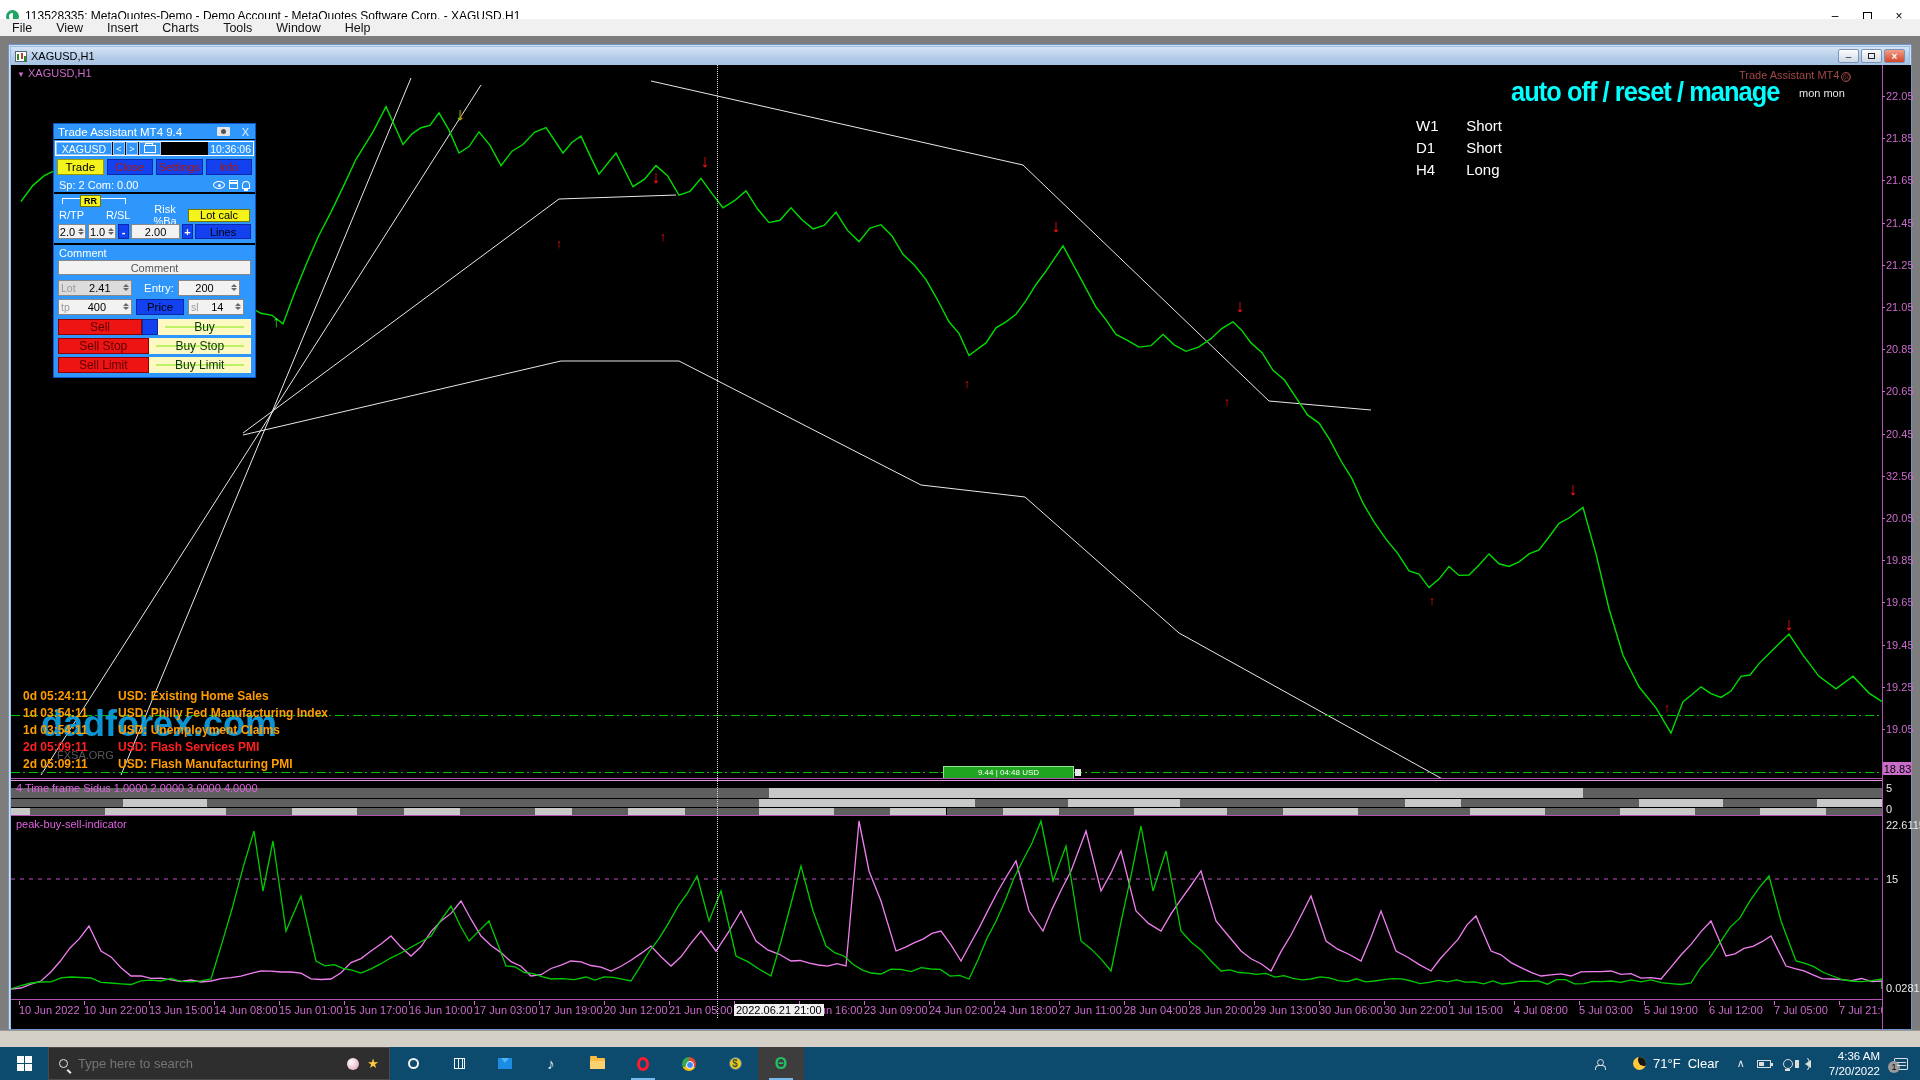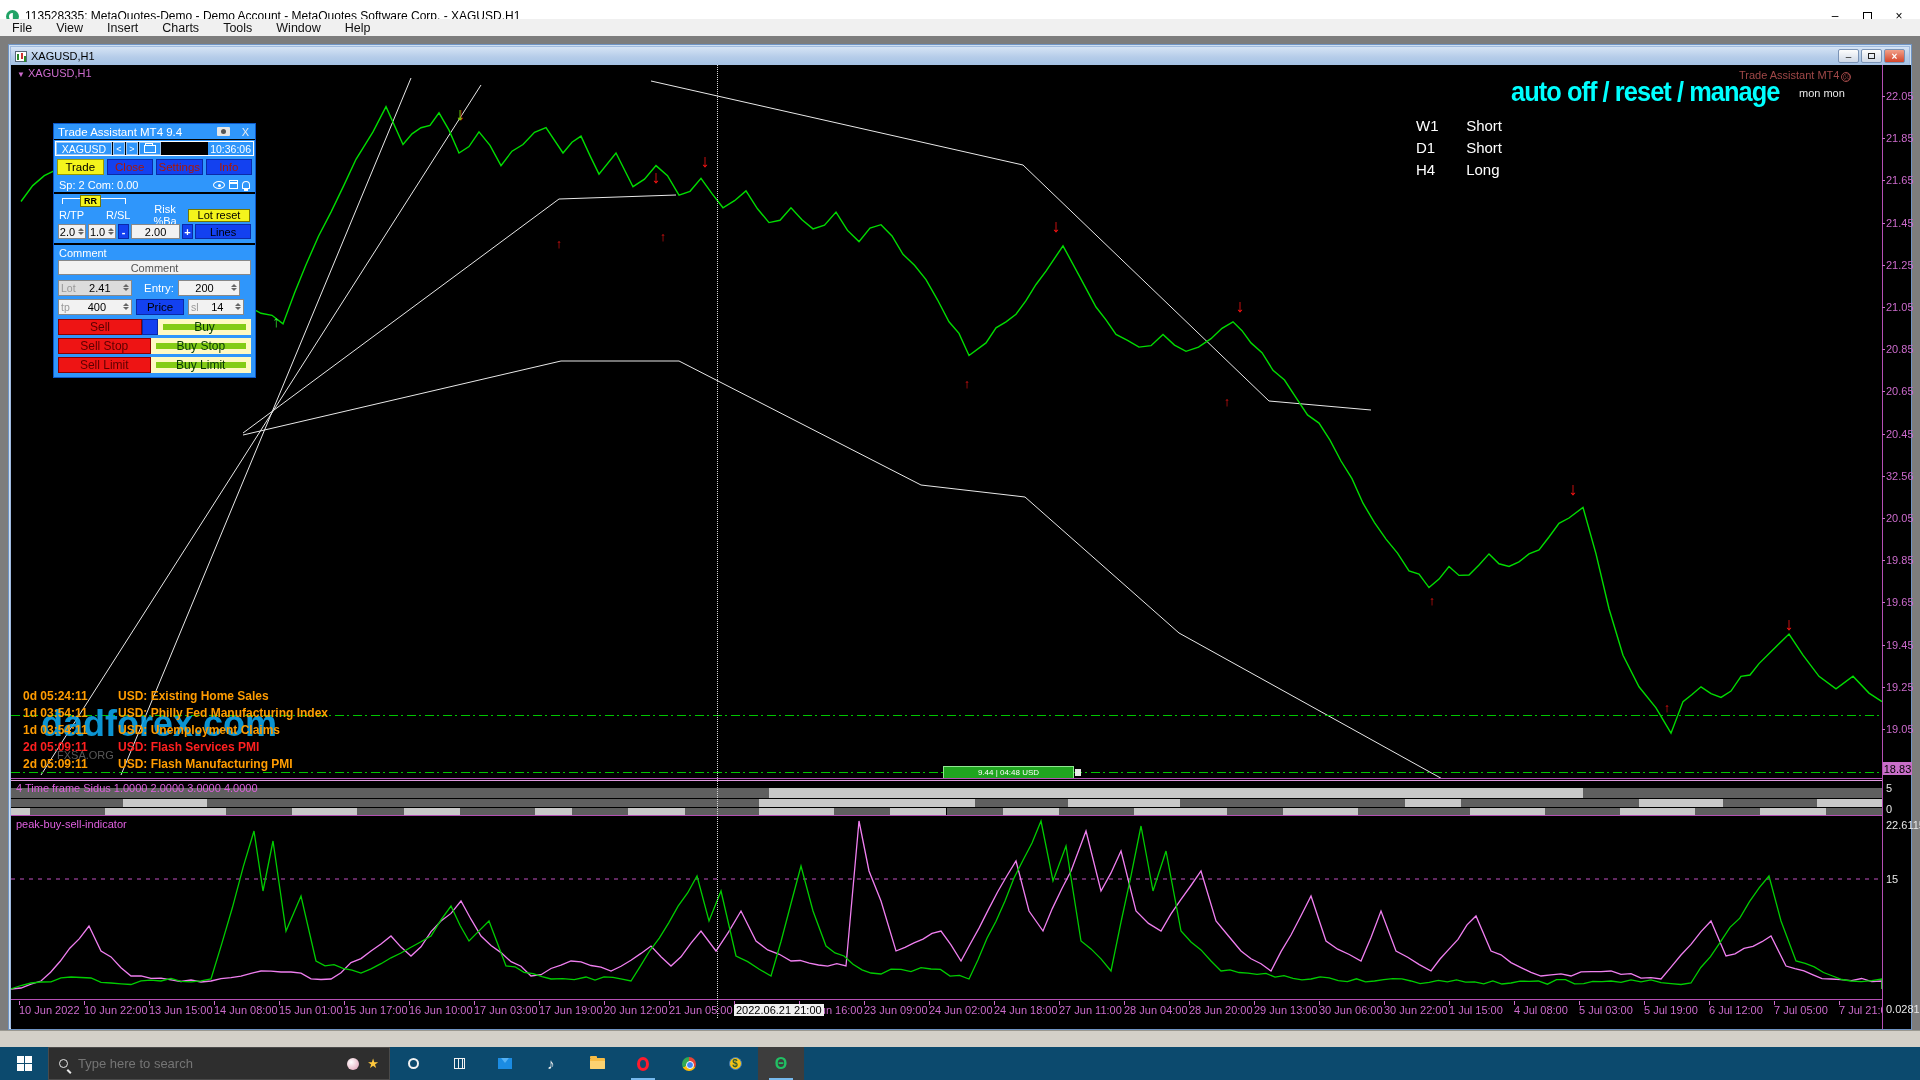--- a/index.html
+++ b/index.html
@@ -133,21 +133,21 @@
   .fld{background:#f2f2f2;border:1px solid #888;height:16px;display:flex;align-items:center;color:#000;font-size:11px;padding:0 2px;}
   .fld .inlbl{color:#999;margin-right:4px;font-size:10.5px;}
   .fld .v{flex:1;text-align:center;}
   .fld.dis{background:#dcdcdc;}
   .f-lot{width:74px;}.f-entry{width:62px;}.f-tp{width:74px;}.f-sl{width:56px;}
   .p-row .lbl{font-size:11.5px;padding-left:8px;}
   .bprice{width:48px;height:16px;font-size:11.5px;}
   .p-btns{padding:3px 4px 4px 4px;display:flex;flex-direction:column;gap:3px;}
   .b-row{display:flex;gap:0;}
   .btn-red{background:#ee1414;color:#5d0000;border:1px solid #8c0000;display:flex;align-items:center;justify-content:center;font-size:12px;}
-  .btn-grn{background:#84cc16;color:#073907;border:5px solid #fef9c3;display:flex;align-items:center;justify-content:center;font-size:12px;}
+  .btn-grn{background:#bef264;color:#073907;border:7px solid #fef9c3;display:flex;align-items:center;justify-content:center;font-size:12px;}
   .b-half{flex:1;height:16px;}
   .b-sell{width:84px;height:16px;}
   .b-buy{flex:1;height:16px;}
   .b-sq{width:16px;height:16px;background:#1341f0;border:1px solid #0a2aa8;}
   
   .status-strip{position:absolute;left:0;top:1030px;width:1920px;height:17px;background:#d4d0c8;border-top:1px solid #9a9890;}
   .taskbar{position:absolute;left:0;top:1047px;width:1920px;height:33px;background:#0c4a6e;display:flex;align-items:stretch;color:#fff;}
   .tb-start{width:48px;display:flex;align-items:center;justify-content:center;}
   .win-logo{display:grid;grid-template-columns:7px 7px;grid-template-rows:7px 7px;gap:1px;}
   .win-logo i{background:#fdfdfd;}
@@ -339,21 +339,21 @@
               <span class="i-bell"></span>
             </div>
             <div class="p-rr">
               <span class="rr-bracket"></span>
               <span class="rr-chip">RR</span>
             </div>
             <div class="p-lbls">
               <span class="a">R/TP</span>
               <span class="b">R/SL</span>
               <span class="c">Risk %Ba</span>
-              <span class="btn-yel">Lot reset</span>
+              <span class="btn-yel">Lot calc</span>
             </div>
             <div class="p-inputs">
               <span class="numfield nf1">
                   <span>2.0</span>
                   <span class="spin">
                     <i class="up"></i>
                     <i class="dn"></i>
                   </span>
                 </span>
               <span class="numfield nf2">
@@ -536,21 +536,21 @@
               <span class="price-label" style="top: 531.4px;">19.65</span>
               <span class="price-label" style="top: 573.6px;">19.45</span>
               <span class="price-label" style="top: 615.8px;">19.25</span>
               <span class="price-label" style="top: 658px;">19.05</span>
             </div>
           <div class="cur-badge">18.83</div>
           <span class="sc-num" style="top:717px;">5</span>
           <span class="sc-num" style="top:738px;">0</span>
           <span class="sc-num" style="top:754px;">22.6115</span>
           <span class="sc-num" style="top:808px;">15</span>
-          <span class="sc-num" style="top:938px;">0.0281</span>
+          <span class="sc-num" style="top:917px;">0.0281</span>
         </div>
       </div>
     </div>
   </div>
 
   <div class="status-strip"></div>
 
   <div class="taskbar">
     <div class="tb-start">
         <span class="win-logo">
@@ -586,14 +586,35 @@
       </div>
     <div class="tb-ico">
         <span class="i-chrome"></span>
       </div>
     <div class="tb-ico">
         <span class="i-coin">$</span>
       </div>
     <div class="tb-ico open active">
         <span class="i-mt4">Θ</span>
       </div>
+    <div class="tb-right">
+      <span class="i-people"></span>
+      <div class="tb-weather">
+        <span class="i-moon"></span>
+        <span>71°F</span>
+        <span>Clear</span>
+      </div>
+      <div class="tb-sys">
+        <span class="i-chev">∧</span>
+        <span class="i-batt"></span>
+        <span class="i-ring"></span>
+        <span class="i-spk"></span>
+      </div>
+      <div class="tb-clock">
+        <div>4:36 AM</div>
+        <div>7/20/2022</div>
+      </div>
+      <span class="i-notif">
+          <span class="badge">1</span>
+        </span>
+    </div>
   </div>
 </div>
 
 </body></html>

